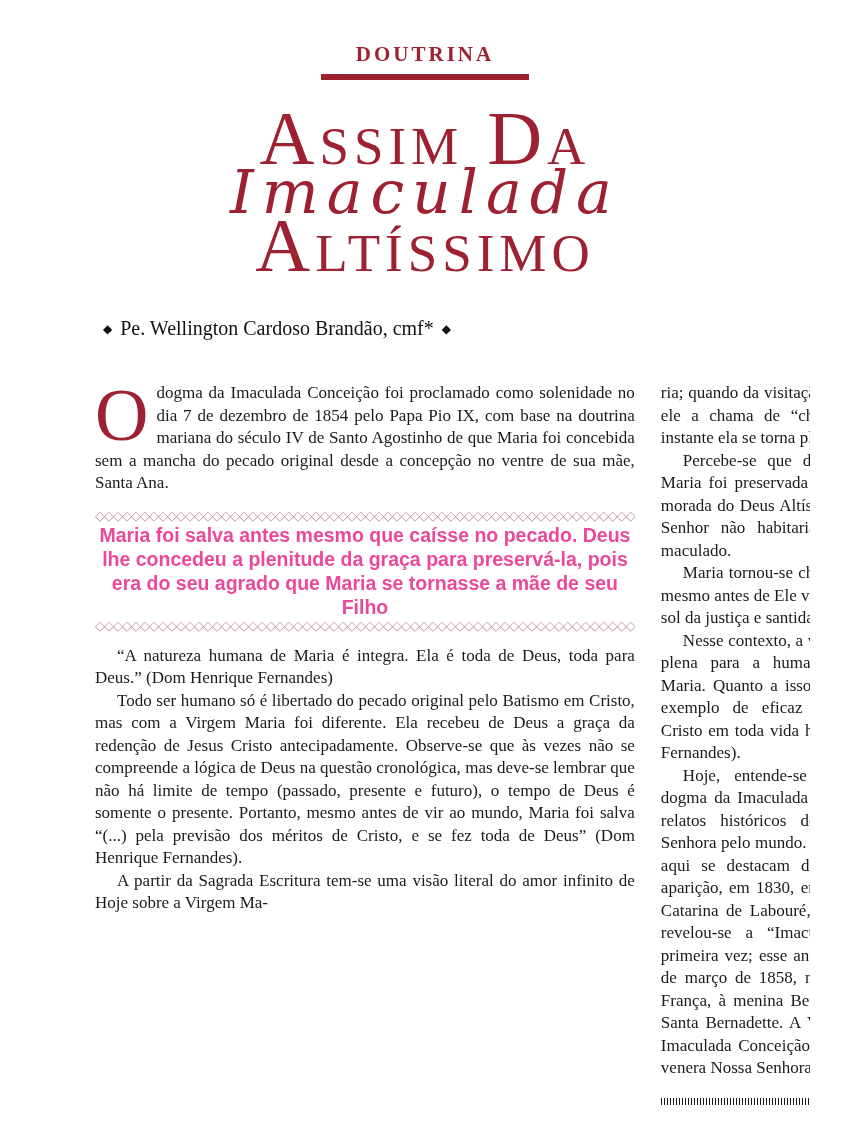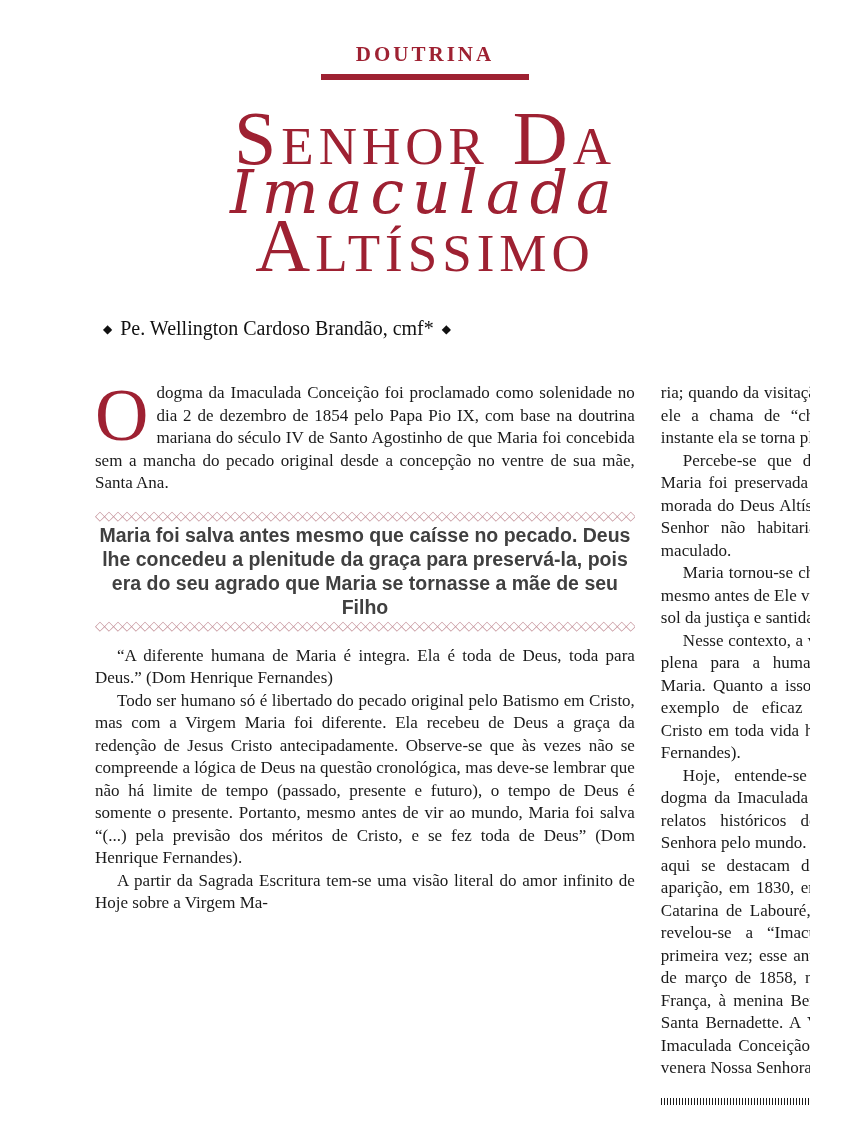--- a/index.html
+++ b/index.html
@@ -89,21 +89,21 @@
     letter-spacing:-1px;
     text-align:left;
   }
   .pq-text{
     margin:10px 4px 12px;
     text-align:center;
     font-family:"Liberation Sans",sans-serif;
     font-weight:bold;
     font-size:19.5px;
     line-height:24px;
-    color:#404040;
+    color:#ec4899;
     text-indent:0 !important;
   }
   
   .footnote{
     margin-top:18px;
     margin-left:auto;
     width:320px;
     text-align:right;
     font-family:"Liberation Sans",sans-serif;
     font-size:14px;
@@ -137,41 +137,41 @@
 <body>
 
 <div class="page">
 
   <div class="kicker-wrap">
     <span class="kicker">DOUTRINA</span>
     <div class="kicker-bar"></div>
   </div>
 
   <div class="title-block">
-    <div class="title-caps">Senhor Da</div>
+    <div class="title-caps">Assim Da</div>
     <div class="title-script">Imaculada</div>
     <div class="title-caps">Altíssimo</div>
   </div>
 
   <div class="byline">
     <span class="diamond">◆</span><span>Pe. Wellington Cardoso Brandão, cmf*</span><span class="diamond">◆</span>
   </div>
 
   <div class="columns">
 
     <div class="col">
-      <p><span class="dropcap">O</span><span>dogma da Imaculada Conceição foi proclamado como solenidade no dia 2 de dezembro de 1854 pelo Papa Pio IX, com base na doutrina mariana do século IV de Santo Agostinho de que Maria foi concebida sem a mancha do pecado original desde a concepção no ventre de sua mãe, Santa Ana.</span></p>
+      <p><span class="dropcap">O</span><span>dogma da Imaculada Conceição foi proclamado como solenidade no dia 7 de dezembro de 1854 pelo Papa Pio IX, com base na doutrina mariana do século IV de Santo Agostinho de que Maria foi concebida sem a mancha do pecado original desde a concepção no ventre de sua mãe, Santa Ana.</span></p>
 
       <div class="pullquote">
         <div class="diamond-row">◇◇◇◇◇◇◇◇◇◇◇◇◇◇◇◇◇◇◇◇◇◇◇◇◇◇◇◇◇◇◇◇◇◇◇◇◇◇◇◇◇◇◇◇◇◇◇◇◇◇◇◇◇◇◇◇◇◇◇◇</div>
         <p class="pq-text">Maria foi salva antes mesmo que caísse no pecado. Deus lhe concedeu a plenitude da graça para preservá-la, pois era do seu agrado que Maria se tornasse a mãe de seu Filho</p>
         <div class="diamond-row">◇◇◇◇◇◇◇◇◇◇◇◇◇◇◇◇◇◇◇◇◇◇◇◇◇◇◇◇◇◇◇◇◇◇◇◇◇◇◇◇◇◇◇◇◇◇◇◇◇◇◇◇◇◇◇◇◇◇◇◇</div>
       </div>
 
-      <p class="indent">“A diferente humana de Maria é integra. Ela é toda de Deus, toda para Deus.” (Dom Henrique Fernandes)</p>
+      <p class="indent">“A natureza humana de Maria é integra. Ela é toda de Deus, toda para Deus.” (Dom Henrique Fernandes)</p>
       <p class="indent">Todo ser humano só é libertado do pecado original pelo Batismo em Cristo, mas com a Virgem Maria foi diferente. Ela recebeu de Deus a graça da redenção de Jesus Cristo antecipadamente. Observe-se que às vezes não se compreende a lógica de Deus na questão cronológica, mas deve-se lembrar que não há limite de tempo (passado, presente e futuro), o tempo de Deus é somente o presente. Portanto, mesmo antes de vir ao mundo, Maria foi salva “(...) pela previsão dos méritos de Cristo, e se fez toda de Deus” (Dom Henrique Fernandes).</p>
       <p class="indent">A partir da Sagrada Escritura tem-se uma visão literal do amor infinito de Hoje sobre a Virgem Ma-</p>
     </div>
 
     <div class="col">
       <p>ria; quando da visitação do Anjo Gabriel a ela, ele a chama de “cheia de graça” e nesse instante ela se torna plena da graça de Deus.</p>
       <p class="indent">Percebe-se que desde sempre a Virgem Maria foi preservada do pecado, pois seria a morada do Deus Altíssimo por nove meses. O Senhor não habitaria um corpo impuro e maculado.</p>
       <p class="indent">Maria tornou-se cheia de graça, por Cristo, mesmo antes de Ele vir ao mundo, pois Ele é o sol da justiça e santidade por todos os séculos.</p>
       <p class="indent">Nesse contexto, a vontade de Deus, de vida plena para a humanidade, realizou-se em Maria. Quanto a isso, Nossa Senhora “(...) é exemplo de eficaz potência salvadora de Cristo em toda vida humana” (Dom Henrique Fernandes).</p>
       <p class="indent"><span>Hoje, entende-se com mais clareza o dogma da Imaculada Conceição por meio de relatos históricos de aparições de Nossa Senhora pelo mundo. Há muitos registros, mas aqui se destacam dois bem conhecidos: a aparição, em 1830, em Paris, França, a Santa Catarina de Labouré, quando Nossa Senhora revelou-se a “Imaculada Conceição” pela primeira vez; esse anúncio se ratificou em 25 de março de 1858, na gruta de Massabielle, França, à menina Bernadette Soubirous, hoje Santa Bernadette. A Virgem disse: “Eu sou a Imaculada Conceição”. Assim, todo o mundo venera Nossa Senhora com esse dogma. </span></p>

